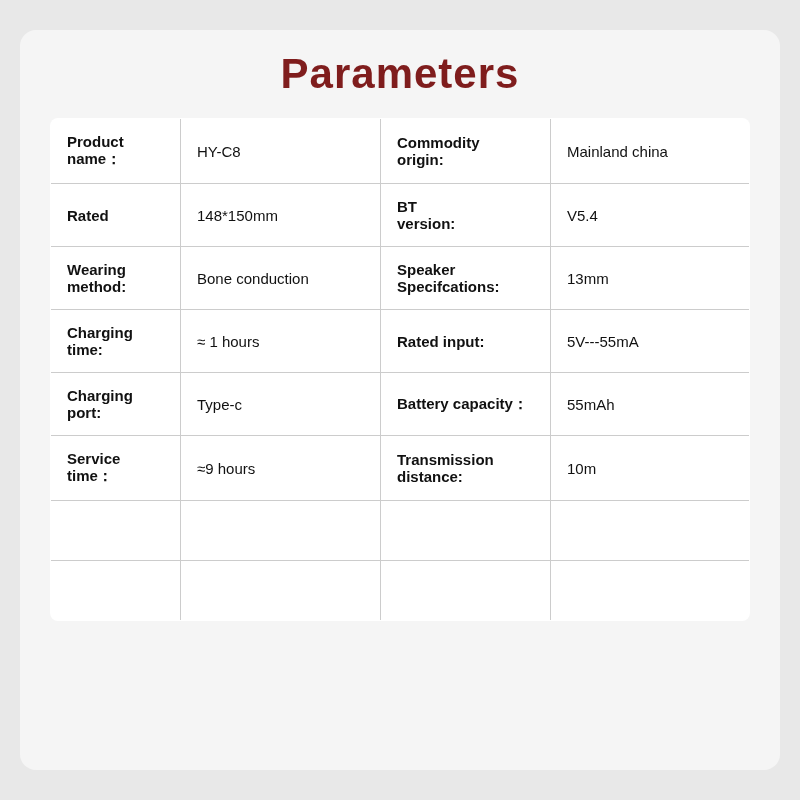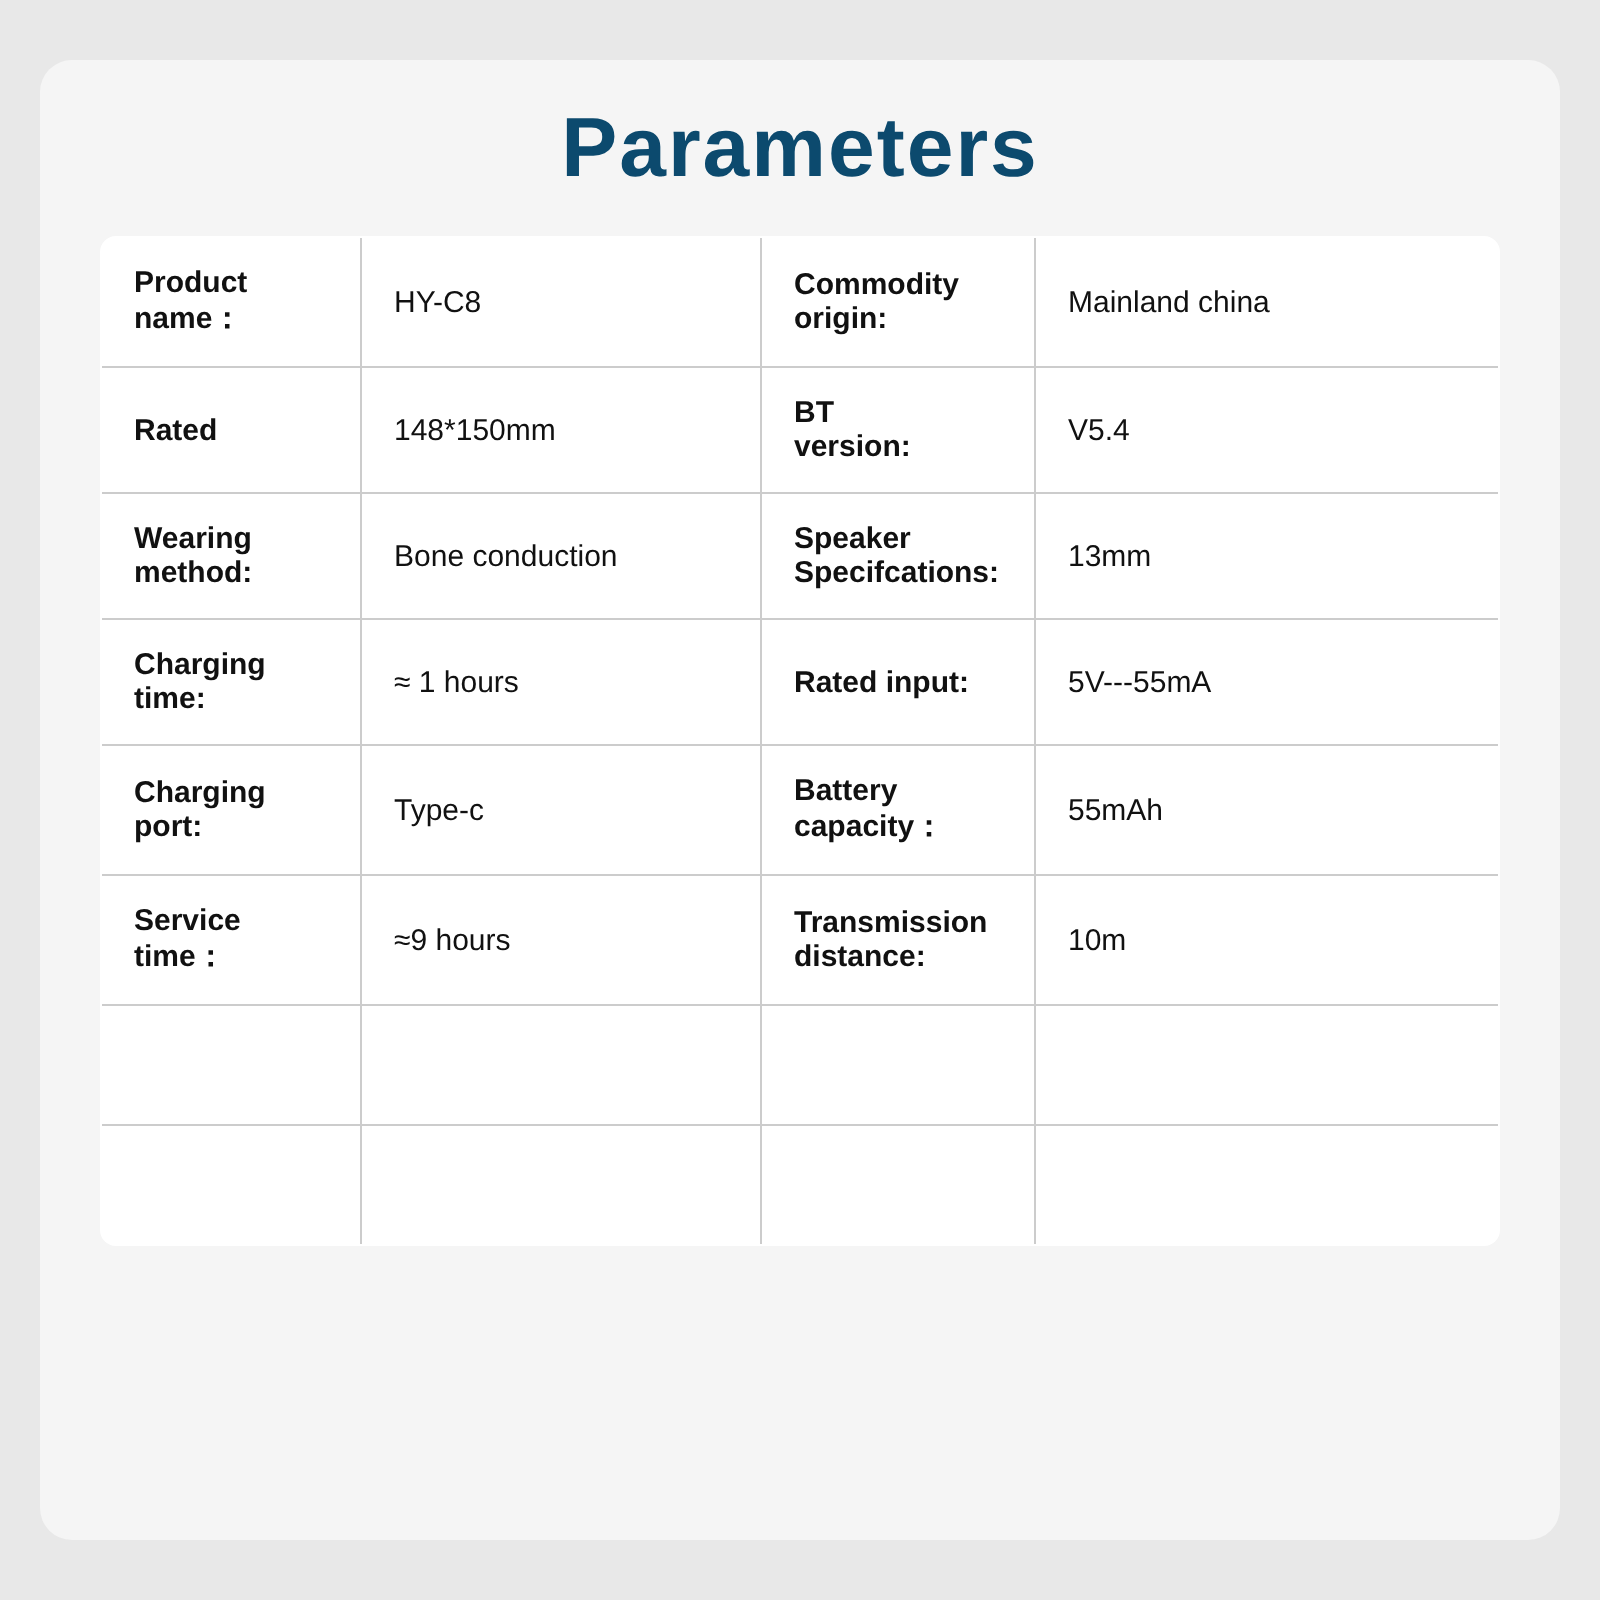--- a/index.html
+++ b/index.html
@@ -25,21 +25,21 @@
       border-radius: 16px;
       padding: 20px 30px 30px;
       display: flex;
       flex-direction: column;
       align-items: center;
     }
 
     .page-title {
       font-size: 42px;
       font-weight: 900;
-      color: #0c4a6e;
+      color: #7f1d1d;
       margin-bottom: 20px;
       letter-spacing: 1px;
     }
 
     .params-table {
       width: 100%;
       border-collapse: collapse;
       border: 1.5px solid #ccc;
       border-radius: 8px;
       overflow: hidden;
@@ -74,21 +74,21 @@
     }
 
     .params-table td.value {
       font-weight: 400;
       width: 200px;
     }
 
     .params-table td.label-right {
       font-weight: 700;
       white-space: pre-line;
-      width: 137px;
+      width: 170px;
       min-width: 130px;
     }
 
     .params-table td.value-right {
       font-weight: 400;
     }
 
     .empty-row td {
       height: 60px;
     }

